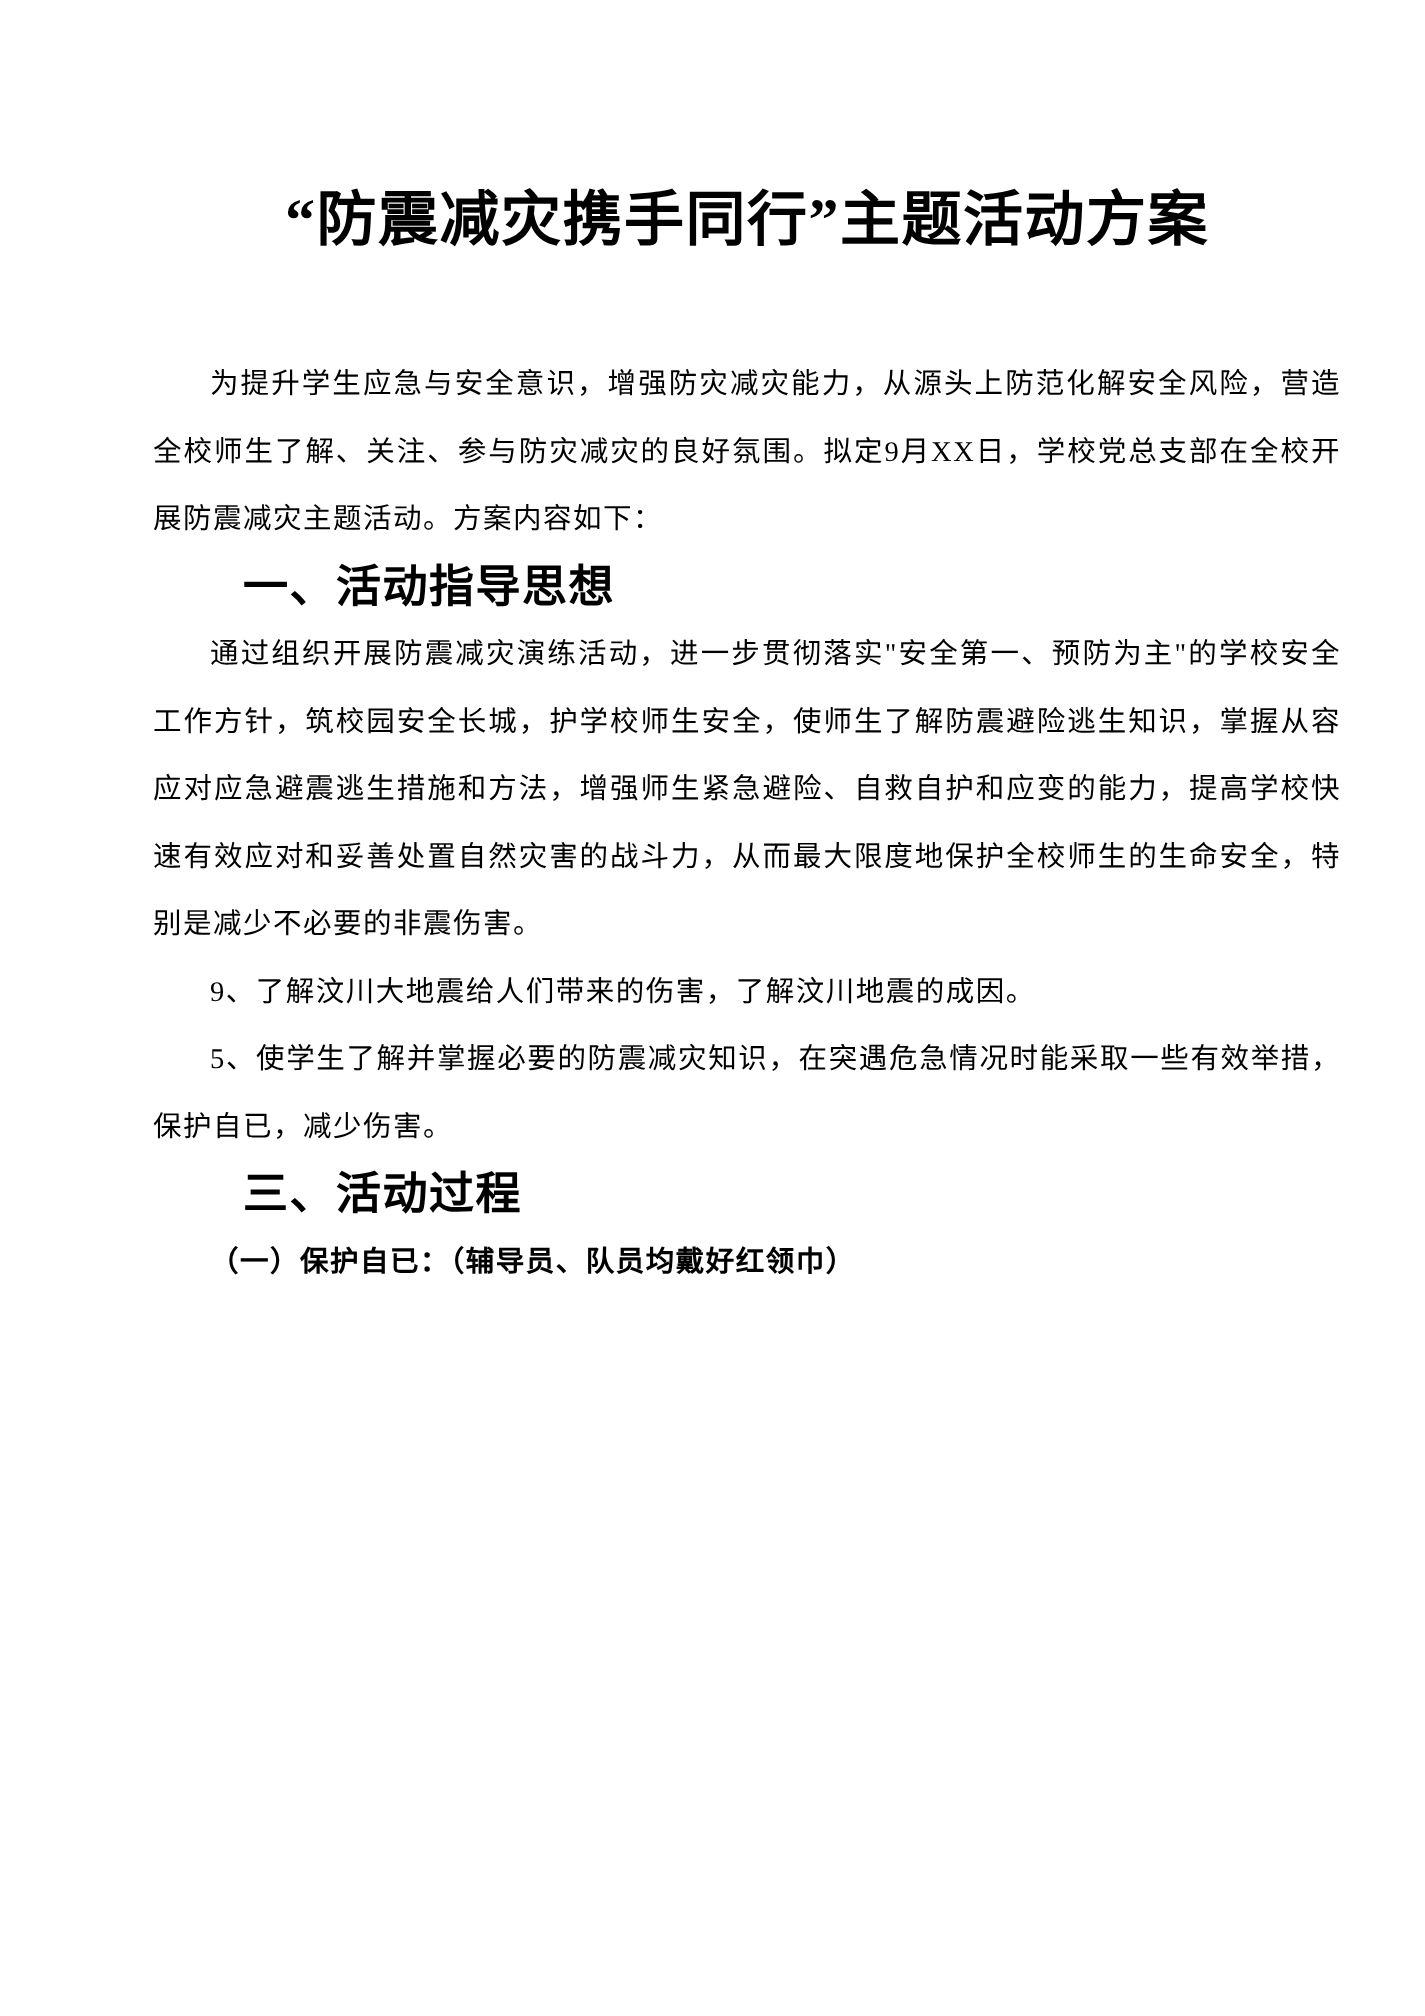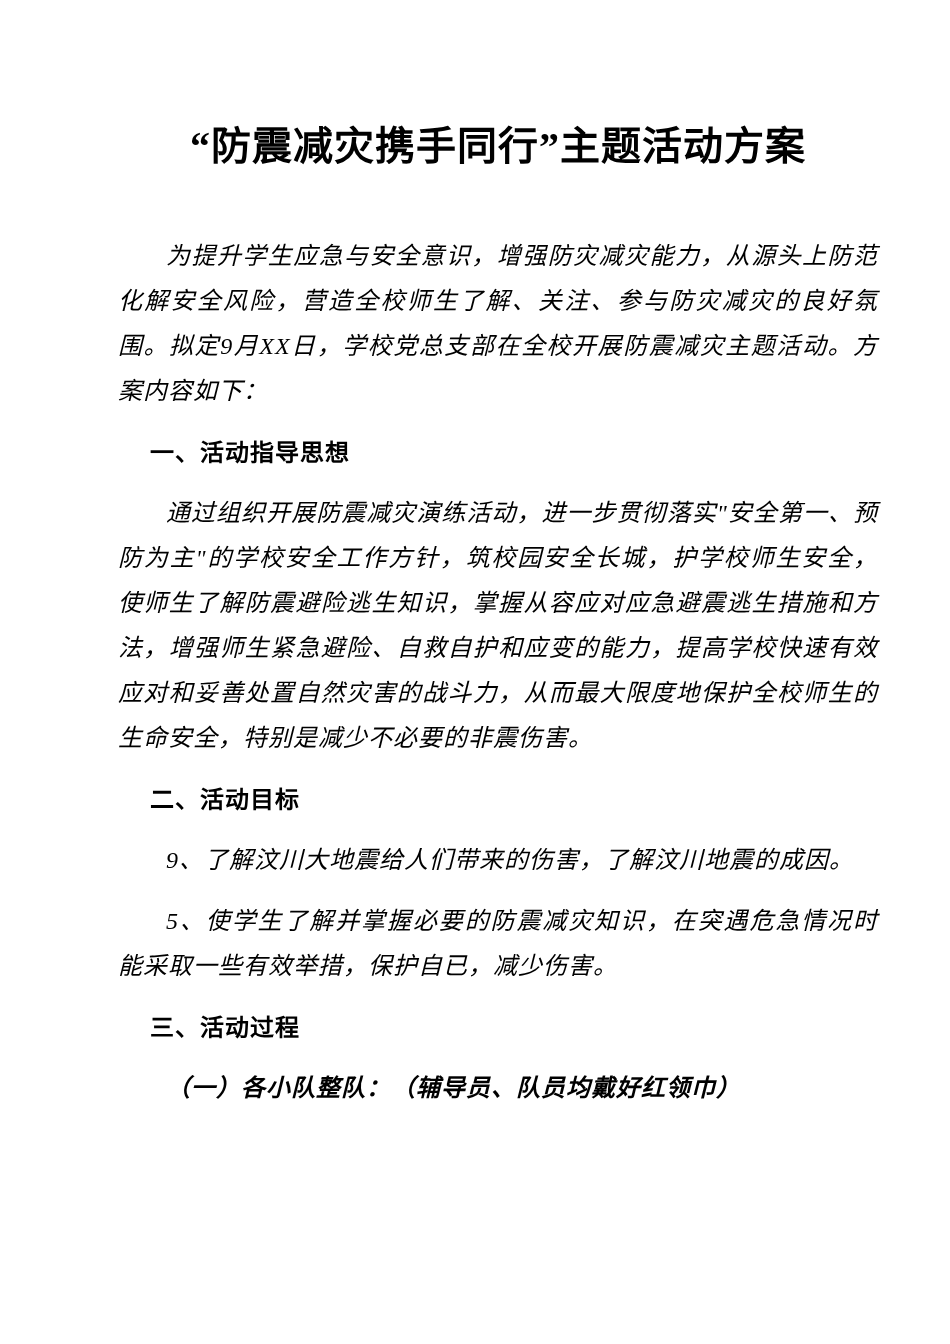--- a/index.html
+++ b/index.html
@@ -22,33 +22,32 @@
   .doc-title {
     margin: 0 0 58px 0;
     font-size: 40px;
     line-height: 58px;
     font-weight: bold;
     text-align: center;
     letter-spacing: 1px;
     font-family: "Liberation Serif", "DejaVu Serif", serif;
   }
   .para {
-    margin: 16px;
-    font-size: 24px;
+    margin: 0;
+    font-size: 19px;
     line-height: 45px;
     letter-spacing: 1px;
     text-align: justify;
     text-justify: inter-character;
     text-indent: 2em;
     font-weight: normal;
-    font-style: italic;
   }
   .heading {
     margin: 0;
-    font-size: 24px;
+    font-size: 30px;
     line-height: 45px;
     letter-spacing: 1px;
     text-indent: 2em;
     font-weight: bold;
     font-family: "Liberation Sans", "DejaVu Sans", sans-serif;
   }
   .para-bold {
     font-weight: bold;
   }
 </style>
@@ -57,24 +56,23 @@
 
 <div class="page">
   <h1 class="doc-title">“防震减灾携手同行”主题活动方案</h1>
 
   <p class="para">为提升学生应急与安全意识，增强防灾减灾能力，从源头上防范化解安全风险，营造全校师生了解、关注、参与防灾减灾的良好氛围。拟定9月XX日，学校党总支部在全校开展防震减灾主题活动。方案内容如下：</p>
 
   <h2 class="heading">一、活动指导思想</h2>
 
   <p class="para">通过组织开展防震减灾演练活动，进一步贯彻落实"安全第一、预防为主"的学校安全工作方针，筑校园安全长城，护学校师生安全，使师生了解防震避险逃生知识，掌握从容应对应急避震逃生措施和方法，增强师生紧急避险、自救自护和应变的能力，提高学校快速有效应对和妥善处置自然灾害的战斗力，从而最大限度地保护全校师生的生命安全，特别是减少不必要的非震伤害。</p>
 
-  <h2 class="heading">二、活动目标</h2>
 
   <p class="para">9、了解汶川大地震给人们带来的伤害，了解汶川地震的成因。</p>
 
   <p class="para">5、使学生了解并掌握必要的防震减灾知识，在突遇危急情况时能采取一些有效举措，保护自已，减少伤害。</p>
 
 
   <h2 class="heading">三、活动过程</h2>
 
-  <p class="para para-bold">（一）各小队整队：（辅导员、队员均戴好红领巾）</p>
+  <p class="para para-bold">（一）保护自已：（辅导员、队员均戴好红领巾）</p>
 
 </div>
 
 </body></html>

